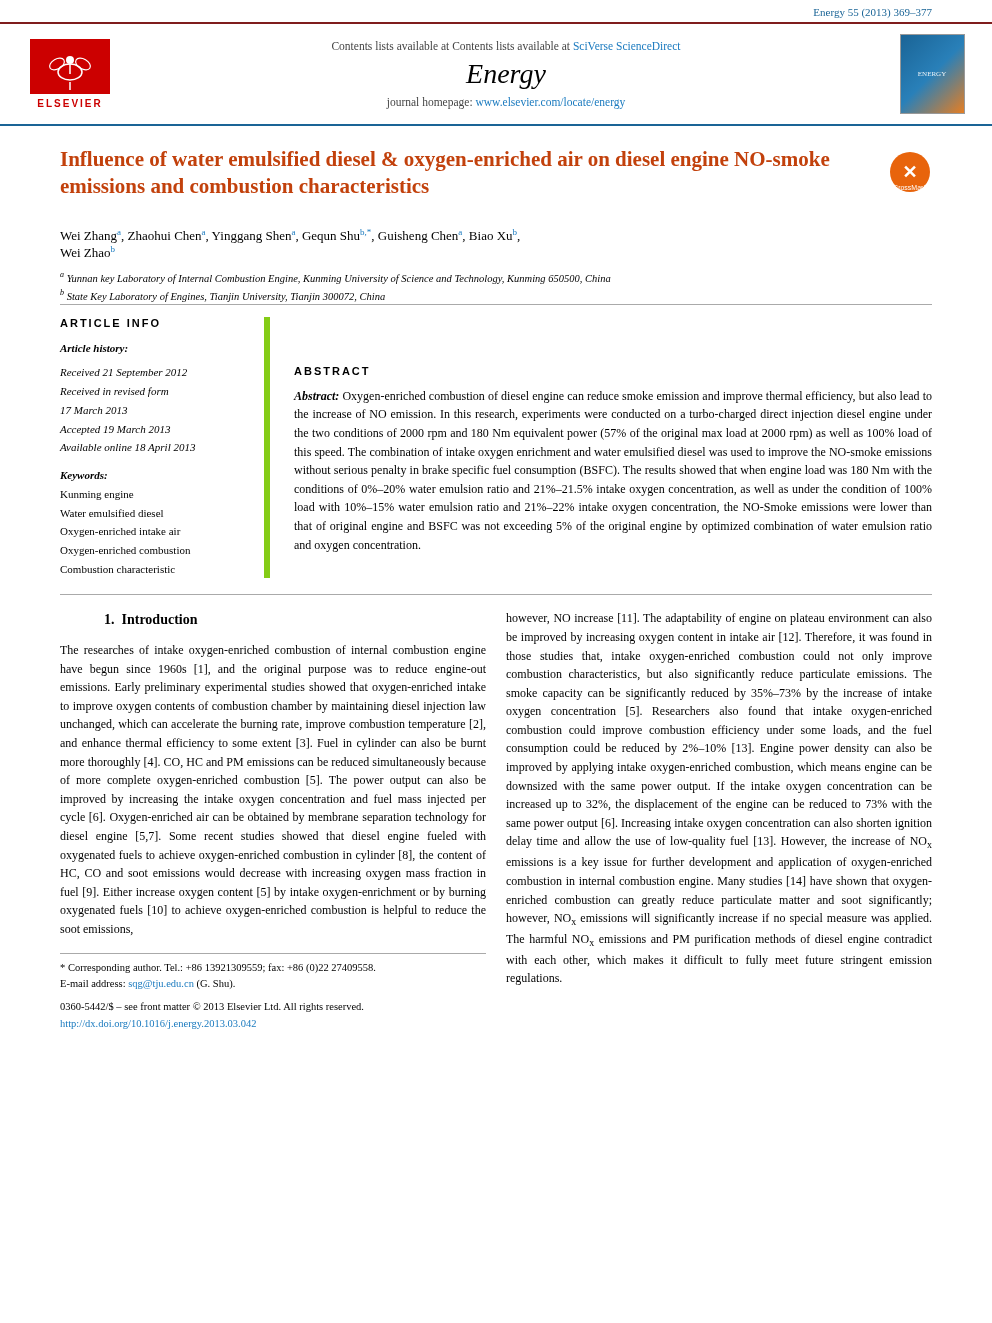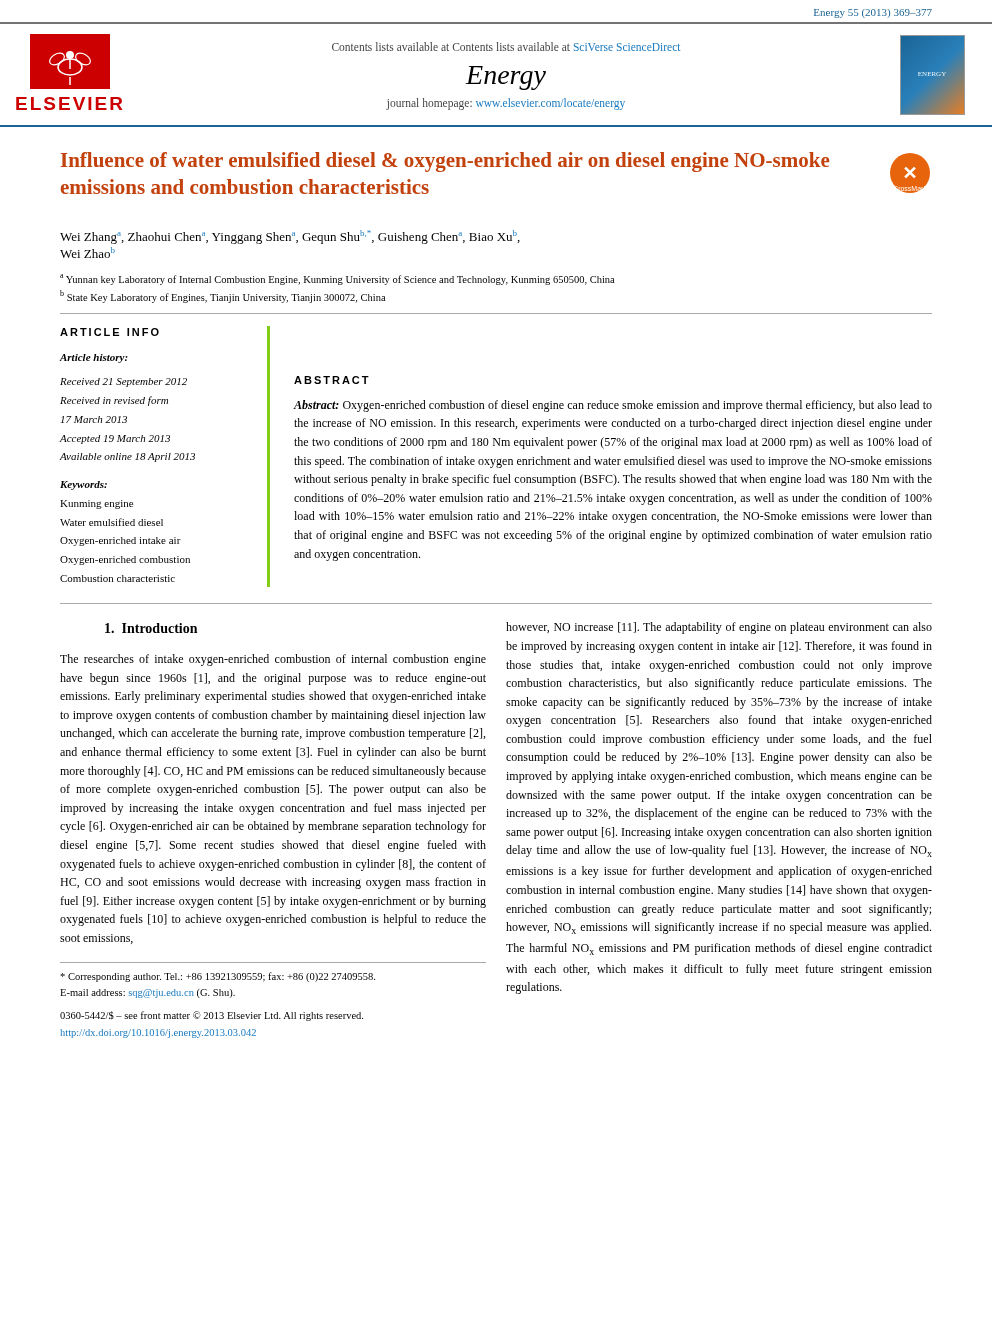--- a/index.html
+++ b/index.html
@@ -11,21 +11,21 @@
       font-size: 13px;
       color: #000;
     }
 
     
     .top-ref {
       text-align: right;
       font-size: 11px;
       color: #1a6496;
       padding: 6px 60px 4px 60px;
-      border-bottom: 2px solid #737373;
+      border-bottom: 2px solid #7f1d1d;
     }
 
     
     .journal-header {
       display: flex;
       align-items: center;
       padding: 10px 20px;
       border-bottom: 2px solid #1a6496;
     }
     .journal-header .elsevier-logo {
@@ -42,21 +42,21 @@
       display: flex;
       align-items: center;
       justify-content: center;
       overflow: hidden;
     }
     .elsevier-box svg {
       width: 70px;
       height: 50px;
     }
     .elsevier-text {
-      font-size: 19px;
+      font-size: 10px;
       font-weight: bold;
       color: #c00;
       letter-spacing: 2px;
       font-family: Arial, sans-serif;
     }
     .journal-center {
       flex: 1;
       text-align: center;
     }
     .contents-line {
@@ -113,40 +113,41 @@
       font-size: 13px;
       margin-bottom: 8px;
       color: #000;
     }
     .authors sup {
       font-size: 9px;
       color: #1a7abf;
     }
     .affiliations {
       font-size: 10.5px;
-      margin-bottom: 8px;
+      font-style: italic;
+      margin-bottom: 0;
       line-height: 1.5;
       color: #000;
     }
     .affiliations sup {
       font-size: 8px;
     }
 
     
     .two-col {
       display: flex;
       gap: 24px;
       border-top: 1px solid #aaa;
       padding-top: 12px;
       margin-bottom: 16px;
     }
     .left-col {
       width: 210px;
       flex-shrink: 0;
-      border-right: 3px solid #84cc16;
+      border-right: 6px solid #84cc16;
       padding-right: 31px;
     }
     .right-col {
       flex: 1;
       margin-top: 48px;
     }
 
     .section-header {
       font-size: 11px;
       font-weight: bold;

